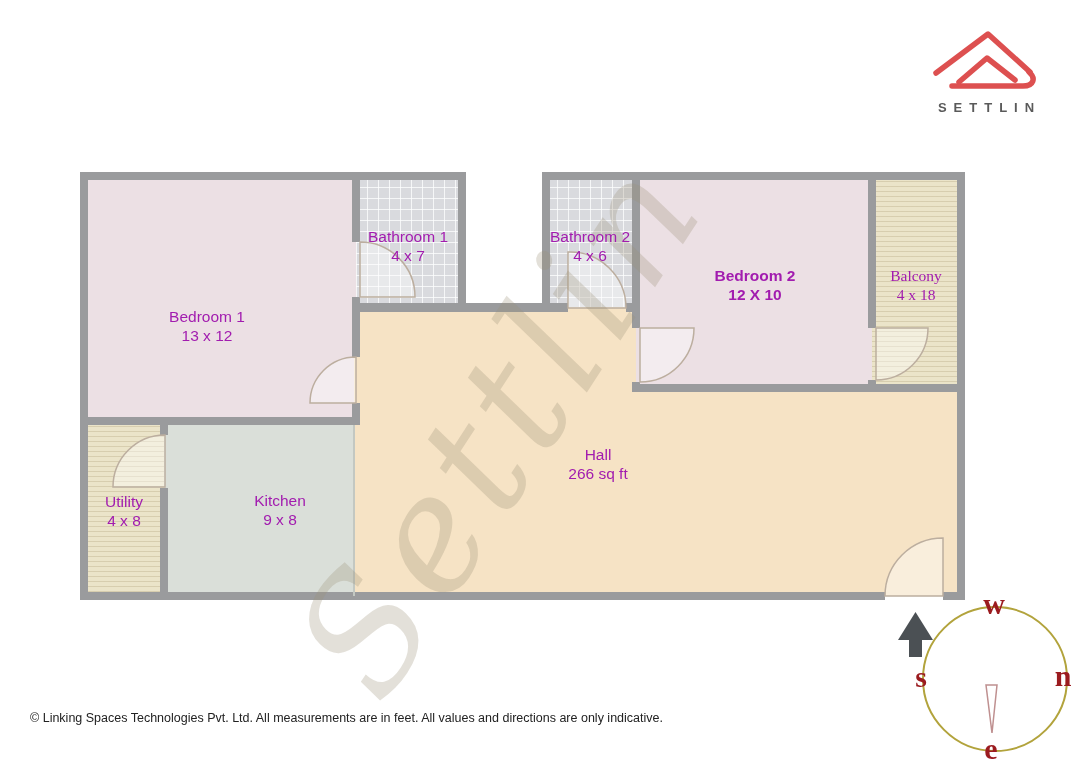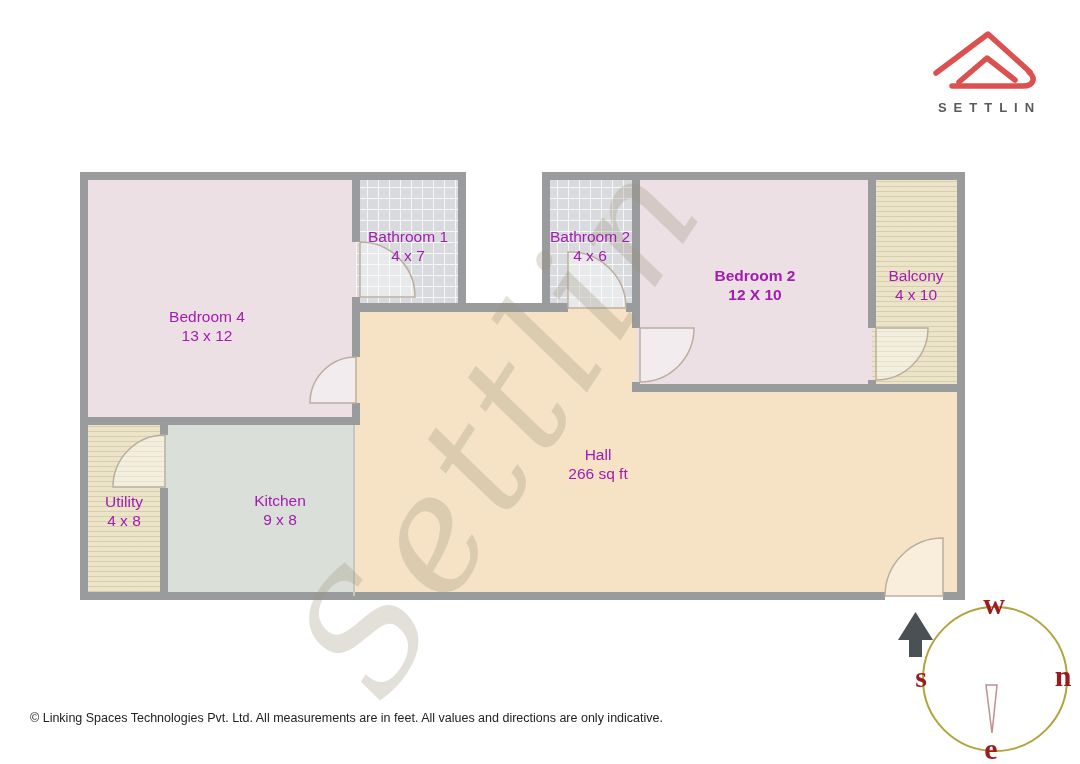--- a/index.html
+++ b/index.html
@@ -99,38 +99,38 @@
       <path d="M 640,328 L 694,328 A 54,54 0 0 1 640,382 Z"></path>
       <path d="M 876,328 L 928,328 A 52,52 0 0 1 876,380 Z"></path>
       <path d="M 165,487 L 165,435 A 52,52 0 0 0 113,487 Z"></path>
       <path d="M 943,596 L 885,596 A 58,58 0 0 1 943,538 Z"></path>
     </g>
   </svg>
 
   <div class="watermark">Settlin</div>
 
   <div class="lbl" style="left:207px;top:326px;">
-    <div>Bedroom 4</div>
+    <div>Bedroom 1</div>
     <div>13 x 12</div>
   </div>
   <div class="lbl" style="left:408px;top:246px;">
     <div>Bathroom 1</div>
     <div>4 x 7</div>
   </div>
   <div class="lbl" style="left:590px;top:246px;">
     <div>Bathroom 2</div>
     <div>4 x 6</div>
   </div>
   <div class="lbl" style="left:755px;top:285px;font-weight:bold;">
     <div>Bedroom 2</div>
     <div>12 X 10</div>
   </div>
-  <div class="lbl" style="left:916px;top:285px;">
+  <div class="lbl" style="left:916px;top:285px;font-family:Liberation Serif, serif;">
     <div>Balcony</div>
-    <div>4 x 10</div>
+    <div>4 x 18</div>
   </div>
   <div class="lbl" style="left:124px;top:511px;text-align:center;">
     <div>Utility</div>
     <div>4 x 8</div>
   </div>
   <div class="lbl" style="left:280px;top:510px;">
     <div>Kitchen</div>
     <div>9 x 8</div>
   </div>
   <div class="lbl" style="left:598px;top:464px;">

